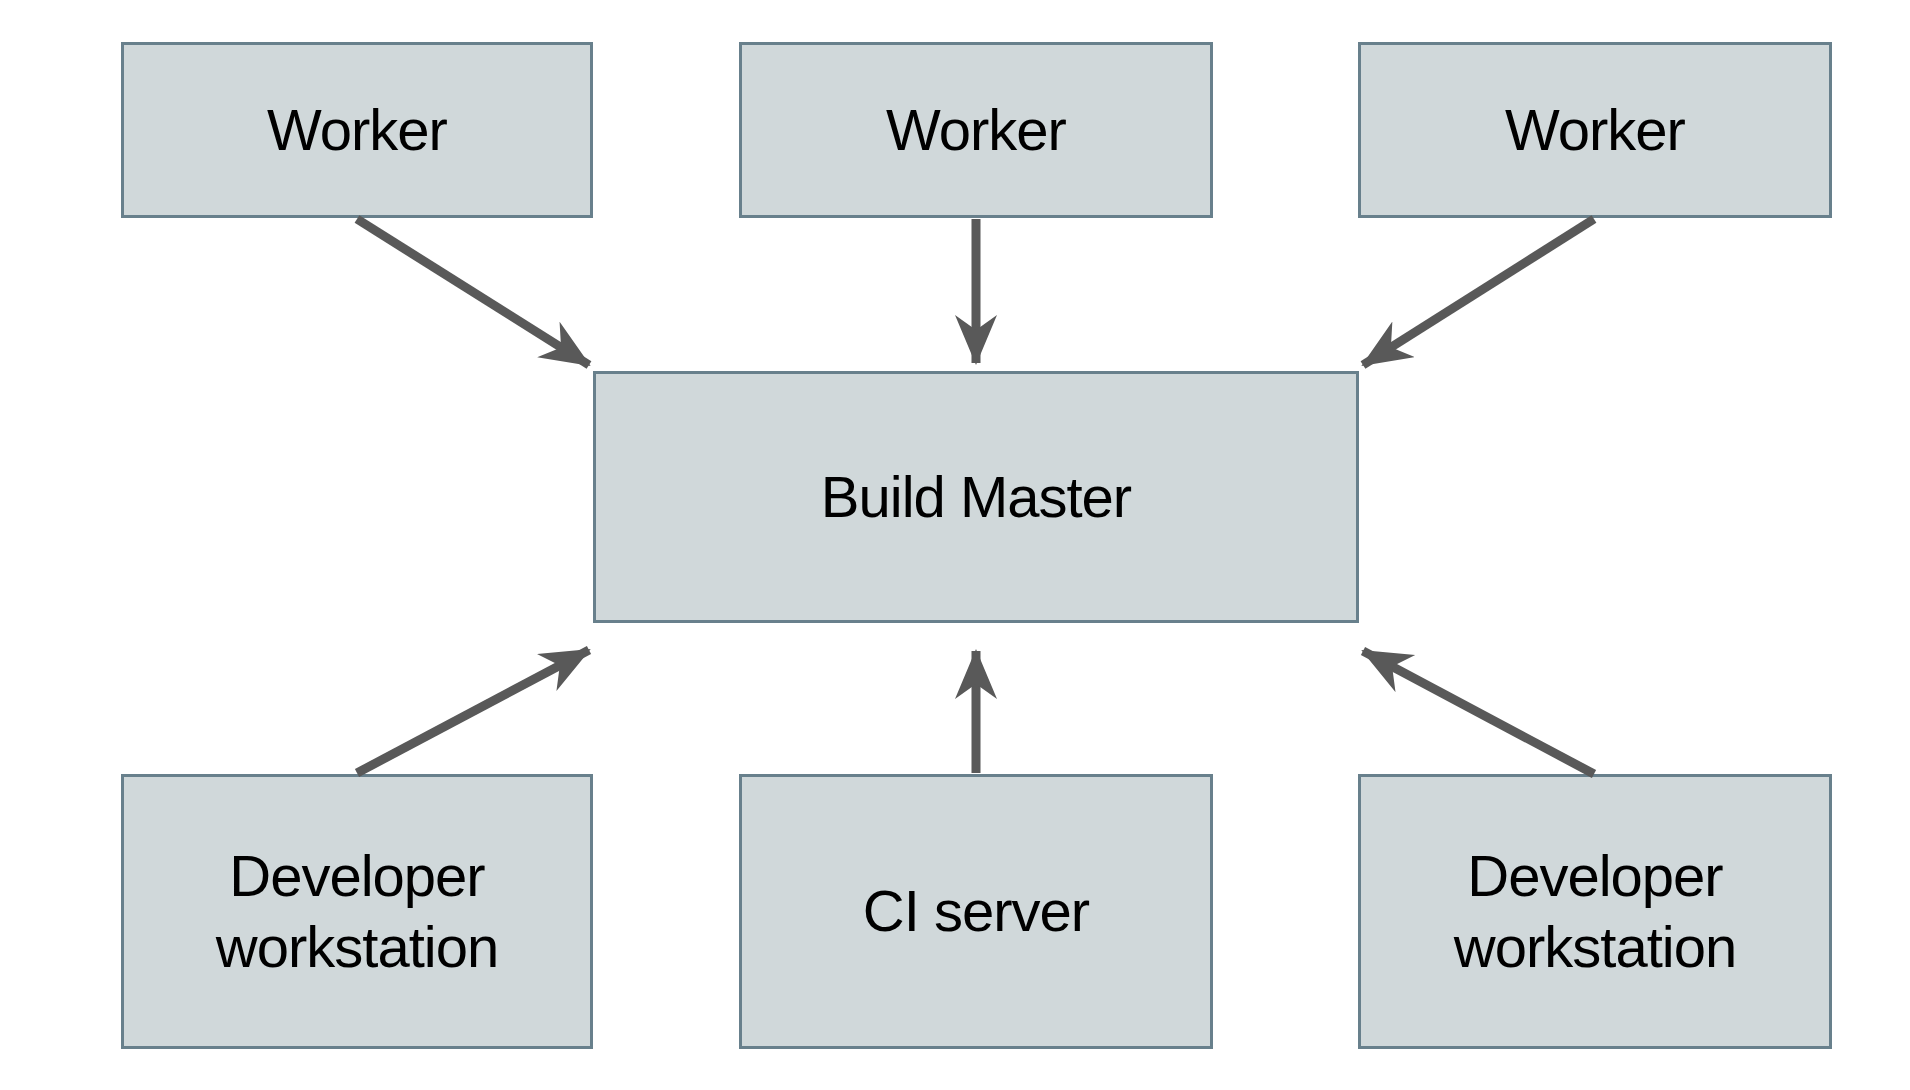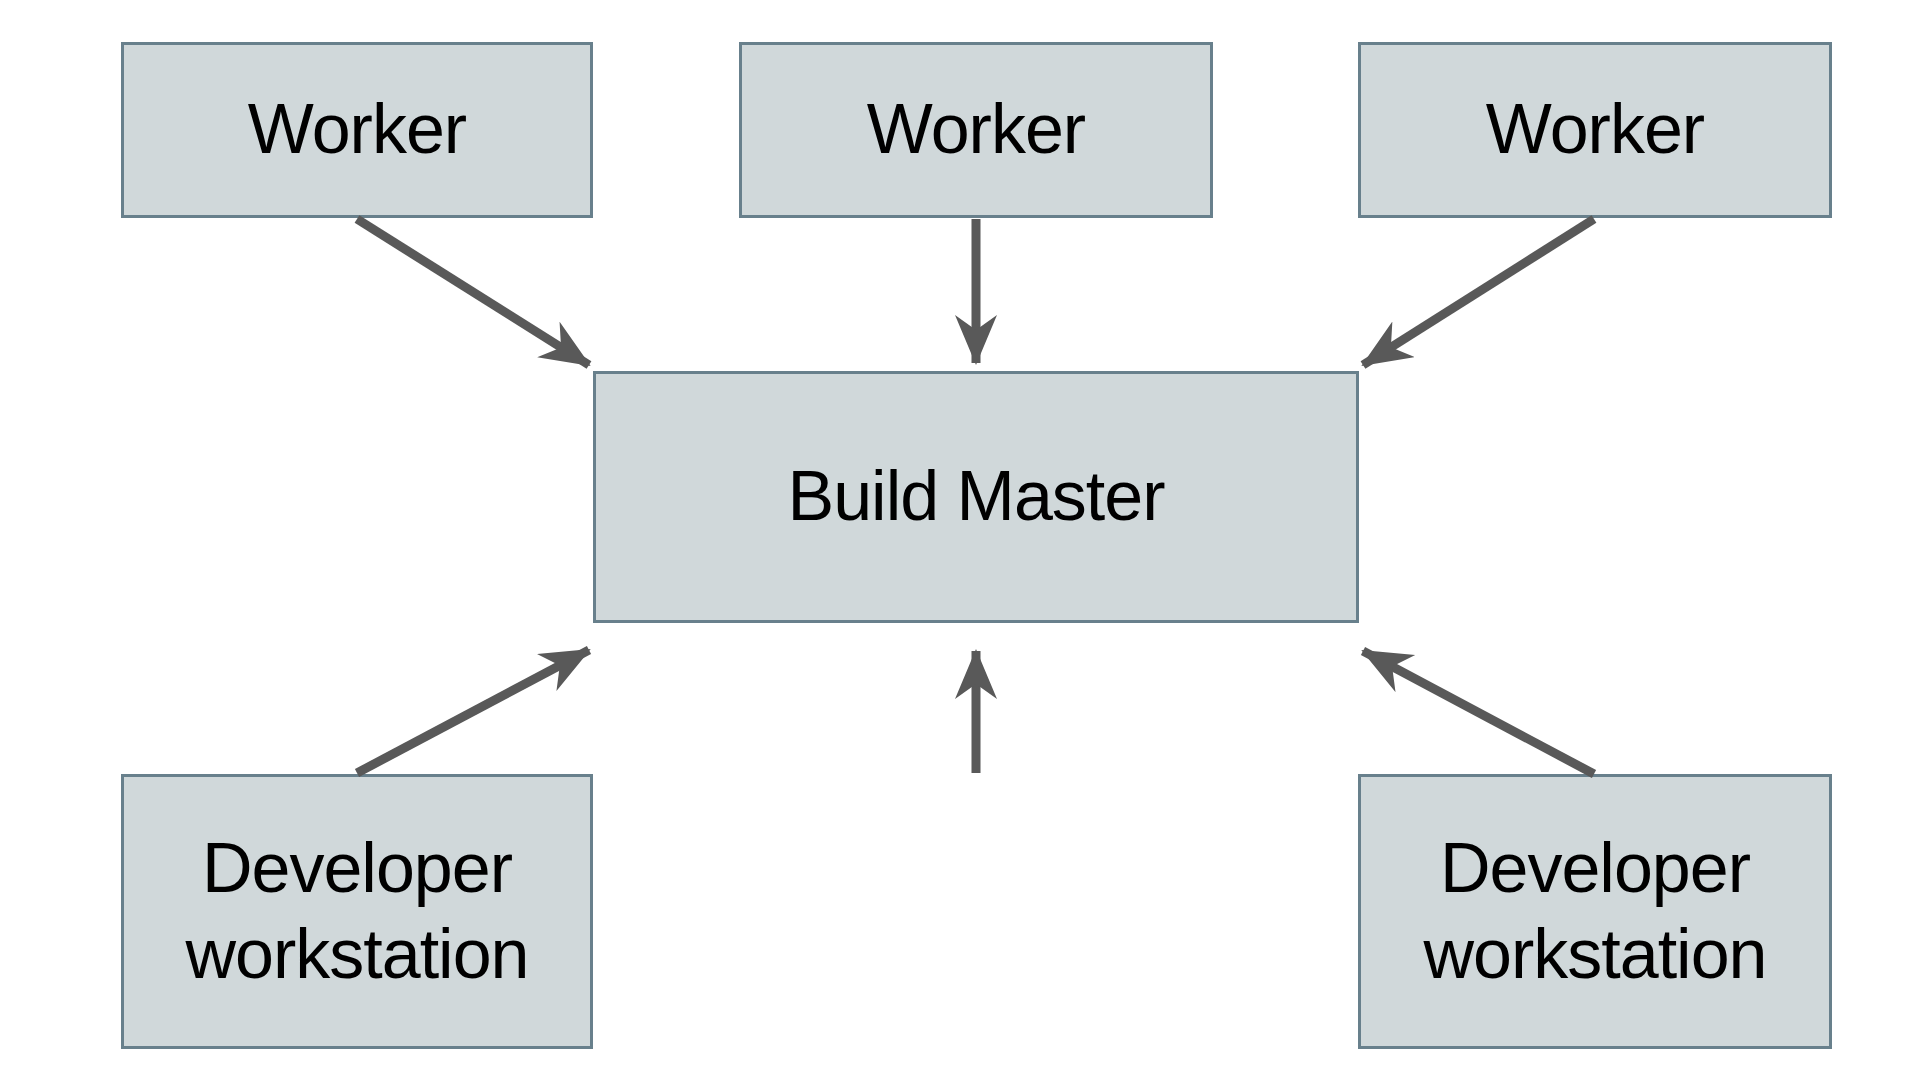--- a/index.html
+++ b/index.html
@@ -18,21 +18,21 @@
   .node {
     position: absolute;
     box-sizing: border-box;
     background: #d0d8da;
     border: 3px solid #68808c;
     display: flex;
     align-items: center;
     justify-content: center;
     text-align: center;
     color: #000000;
-    font-size: 70px;
+    font-size: 58px;
     line-height: 1.22;
     letter-spacing: -1px;
   }
   .node span { display: block; padding: 0 10px; }
 
   
   .worker-left   { left: 121px;  top: 42px;  width: 472px; height: 176px; }
   .worker-middle { left: 739px;  top: 42px;  width: 474px; height: 176px; }
   .worker-right  { left: 1358px; top: 42px;  width: 474px; height: 176px; }
   .build-master  { left: 593px;  top: 371px; width: 766px; height: 252px; }
@@ -70,20 +70,23 @@
   </div>
 
   <div class="node build-master">
     <span>Build Master</span>
   </div>
 
   <div class="node dev-left">
     <span>Developer workstation</span>
   </div>
 
+  <div class="node ci-server">
+    <span>CI server</span>
+  </div>
 
   <div class="node dev-right">
     <span>Developer workstation</span>
   </div>
 
   <svg class="arrow-layer" viewBox="0 0 1910 1090" xmlns="http://www.w3.org/2000/svg" aria-hidden="true">
     <defs>
       <marker id="arrowhead" markerUnits="userSpaceOnUse" markerWidth="52" markerHeight="44" refX="48" refY="21" orient="auto">
         <path d="M0,0 L50,21 L0,42 L15,21 Z" fill="#595959"></path>
       </marker>

